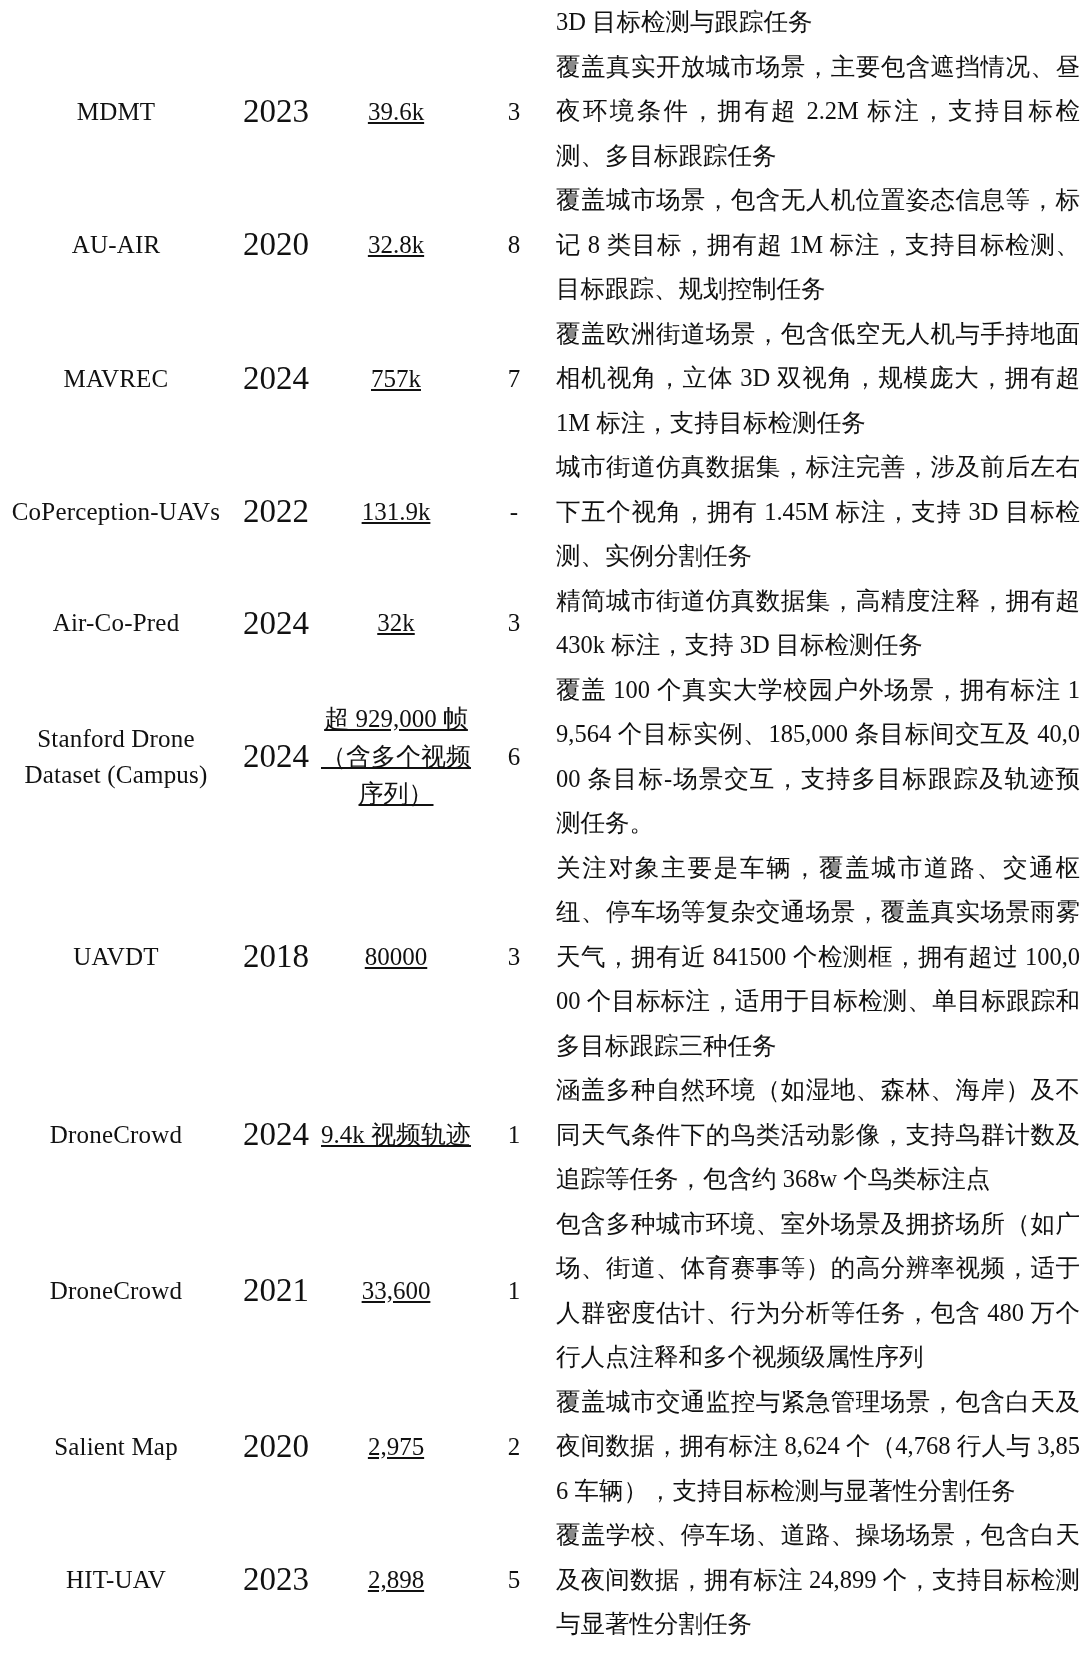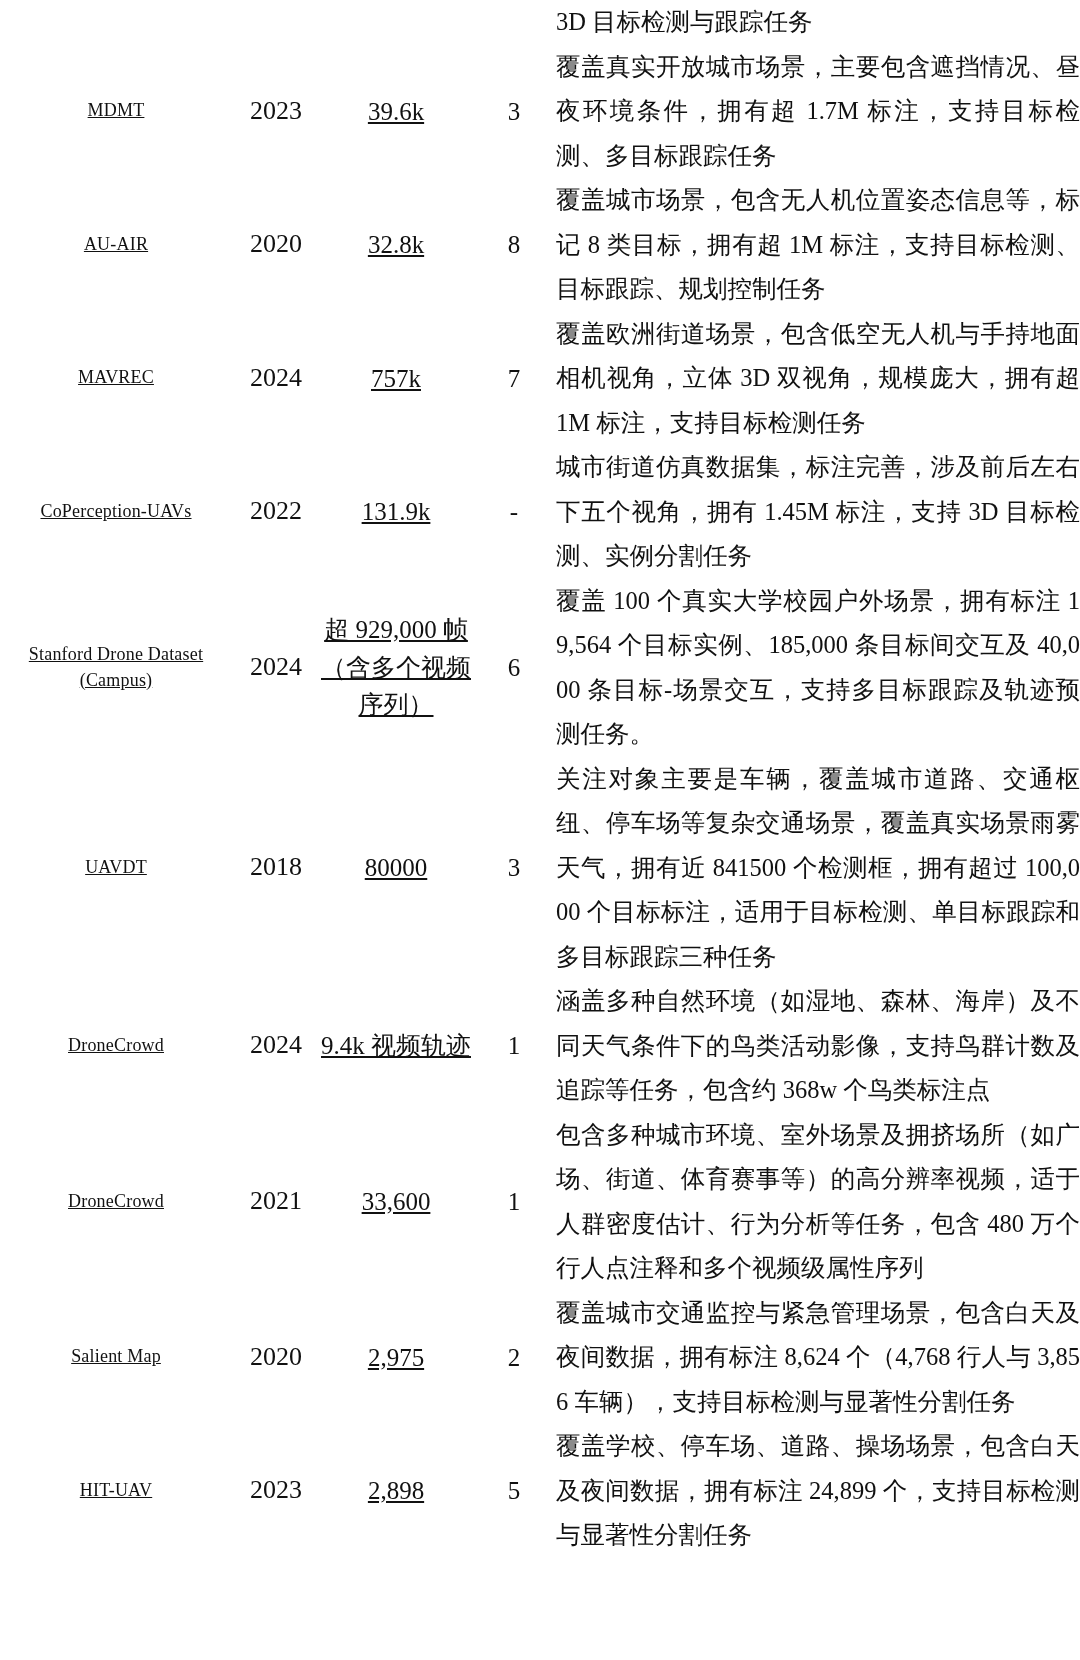--- a/index.html
+++ b/index.html
@@ -39,30 +39,29 @@
 
   
   col.c-name { width: 232px; }
   col.c-year { width: 88px; }
   col.c-frames { width: 152px; }
   col.c-classes { width: 84px; }
   col.c-desc  { width: 524px; }
 
   td.cell-name {
     text-align: center;
-    font-size: 18px;
+    font-size: 25px;
     line-height: 1.42;
     padding-left: 8px;
     padding-right: 6px;
     letter-spacing: 0.2px;
-    text-decoration: underline;
   }
   td.cell-year {
     text-align: center;
-    font-size: 26px;
+    font-size: 33px;
     line-height: 1.42;
   }
   td.cell-frames {
     text-align: center;
     font-size: 25px;
     line-height: 1.5;
     padding-left: 4px;
     padding-right: 4px;
     text-decoration: underline;
   }
@@ -109,21 +108,21 @@
         <td class="cell-frames"></td>
         <td class="cell-classes"></td>
         <td class="cell-desc">3D 目标检测与跟踪任务</td>
       </tr>
 
       <tr>
         <td class="cell-name">MDMT</td>
         <td class="cell-year">2023</td>
         <td class="cell-frames">39.6k</td>
         <td class="cell-classes">3</td>
-        <td class="cell-desc">覆盖真实开放城市场景，主要包含遮挡情况、昼夜环境条件，拥有超 1.7M 标注，支持目标检测、多目标跟踪任务</td>
+        <td class="cell-desc">覆盖真实开放城市场景，主要包含遮挡情况、昼夜环境条件，拥有超 2.2M 标注，支持目标检测、多目标跟踪任务</td>
       </tr>
 
       <tr>
         <td class="cell-name">AU-AIR</td>
         <td class="cell-year">2020</td>
         <td class="cell-frames">32.8k</td>
         <td class="cell-classes">8</td>
         <td class="cell-desc">覆盖城市场景，包含无人机位置姿态信息等，标记 8 类目标，拥有超 1M 标注，支持目标检测、目标跟踪、规划控制任务</td>
       </tr>
 
@@ -136,20 +135,27 @@
       </tr>
 
       <tr>
         <td class="cell-name">CoPerception-UAVs</td>
         <td class="cell-year">2022</td>
         <td class="cell-frames">131.9k</td>
         <td class="cell-classes">-</td>
         <td class="cell-desc">城市街道仿真数据集，标注完善，涉及前后左右下五个视角，拥有 1.45M 标注，支持 3D 目标检测、实例分割任务</td>
       </tr>
 
+      <tr>
+        <td class="cell-name">Air-Co-Pred</td>
+        <td class="cell-year">2024</td>
+        <td class="cell-frames">32k</td>
+        <td class="cell-classes">3</td>
+        <td class="cell-desc">精简城市街道仿真数据集，高精度注释，拥有超 430k 标注，支持 3D 目标检测任务</td>
+      </tr>
 
       <tr>
         <td class="cell-name">Stanford Drone Dataset (Campus)</td>
         <td class="cell-year">2024</td>
         <td class="cell-frames">超 929,000 帧（含多个视频序列）</td>
         <td class="cell-classes">6</td>
         <td class="cell-desc">覆盖 100 个真实大学校园户外场景，拥有标注 19,564 个目标实例、185,000 条目标间交互及 40,000 条目标-场景交互，支持多目标跟踪及轨迹预测任务。</td>
       </tr>
 
       <tr>

